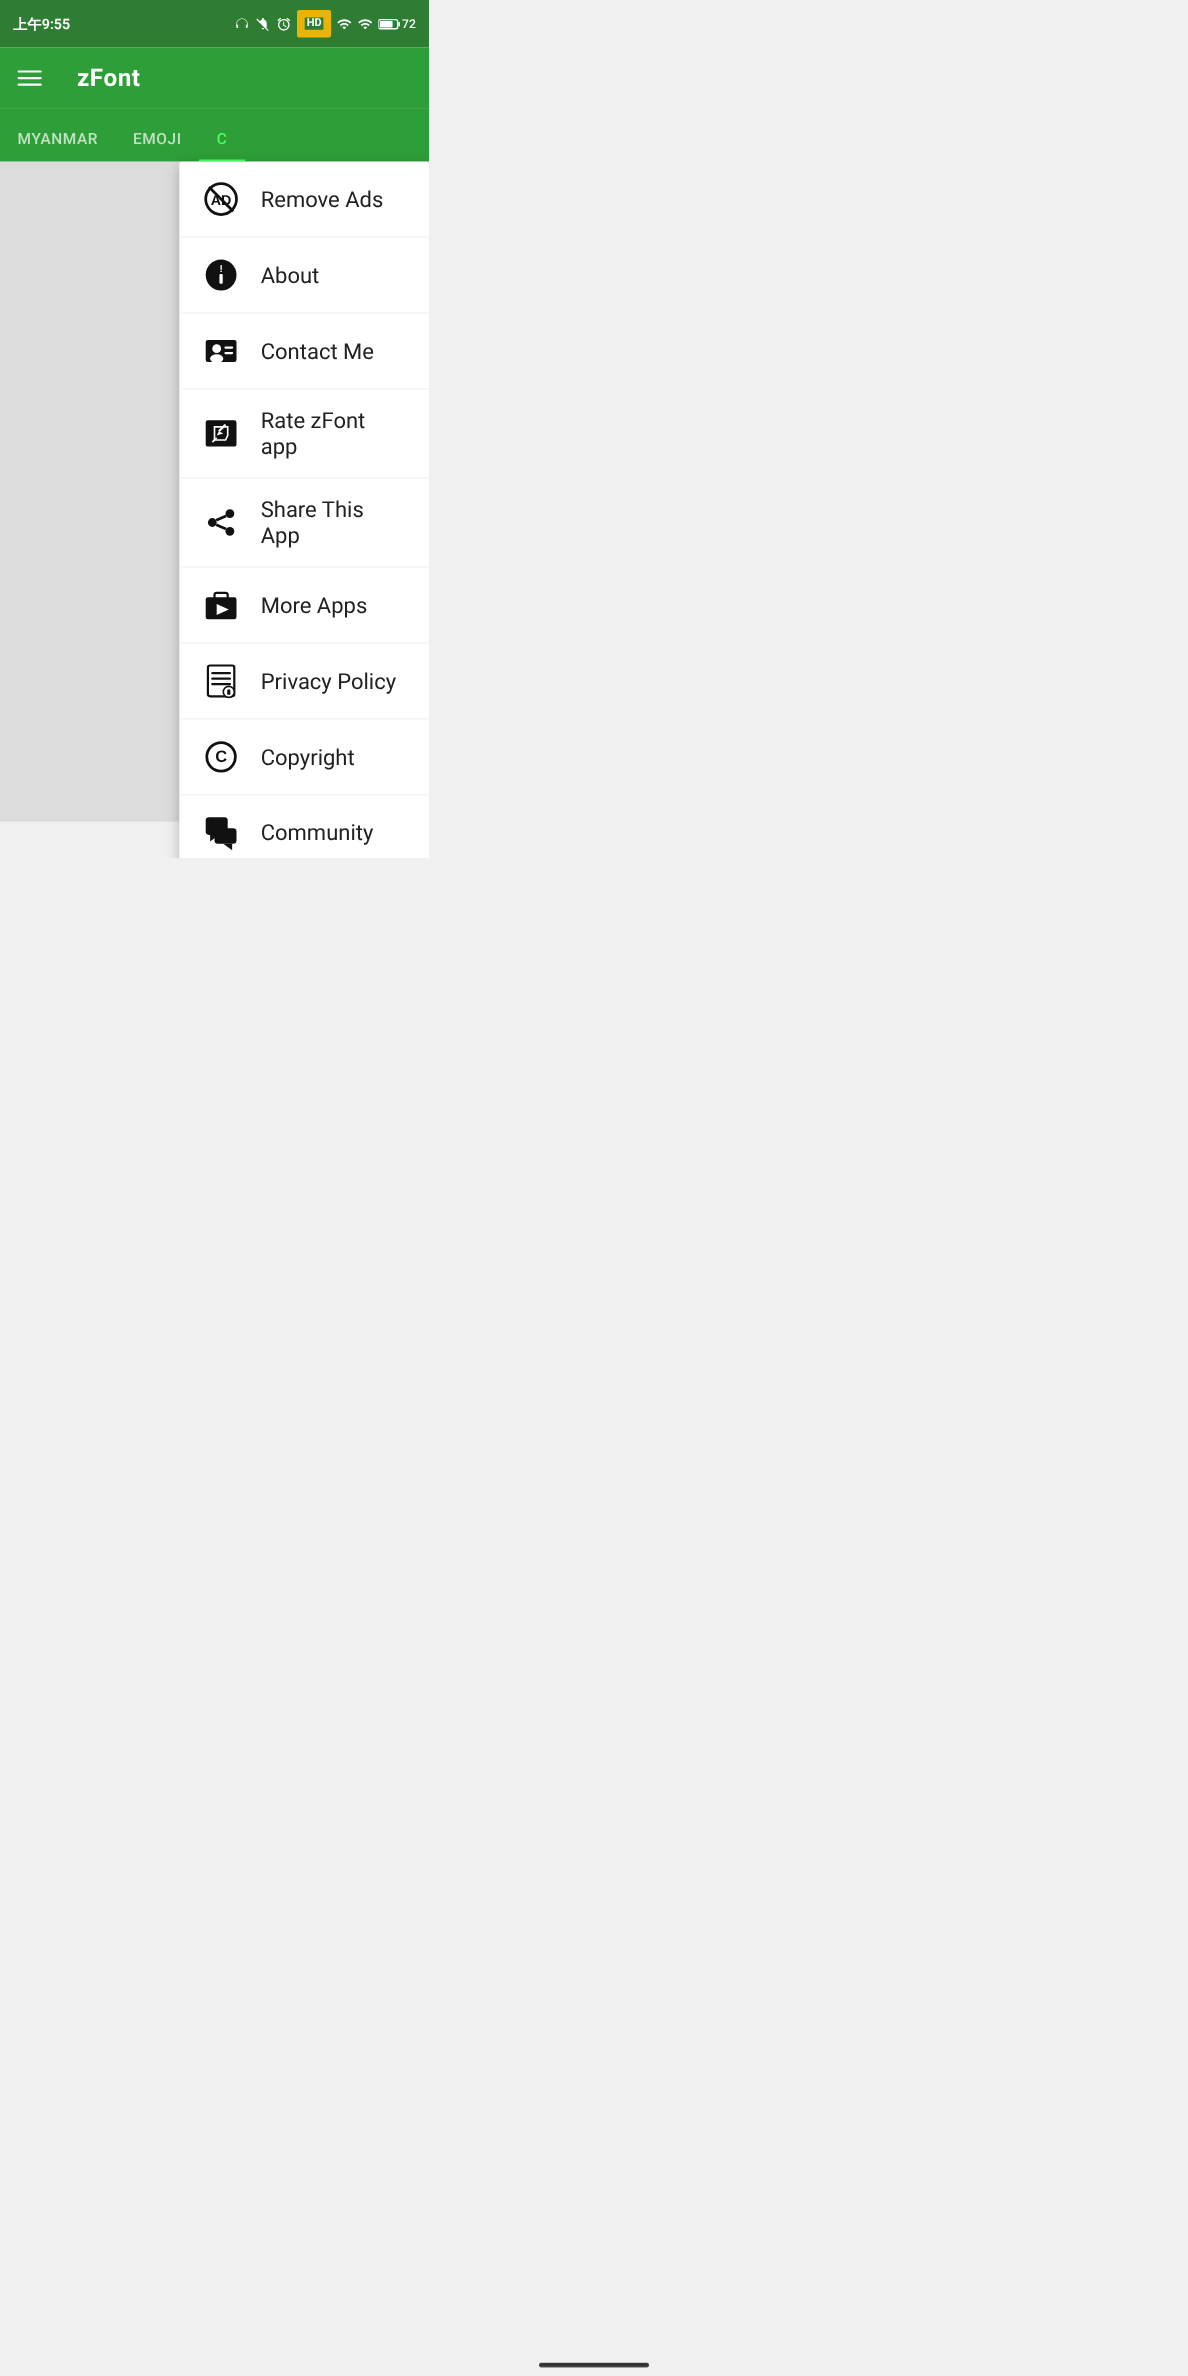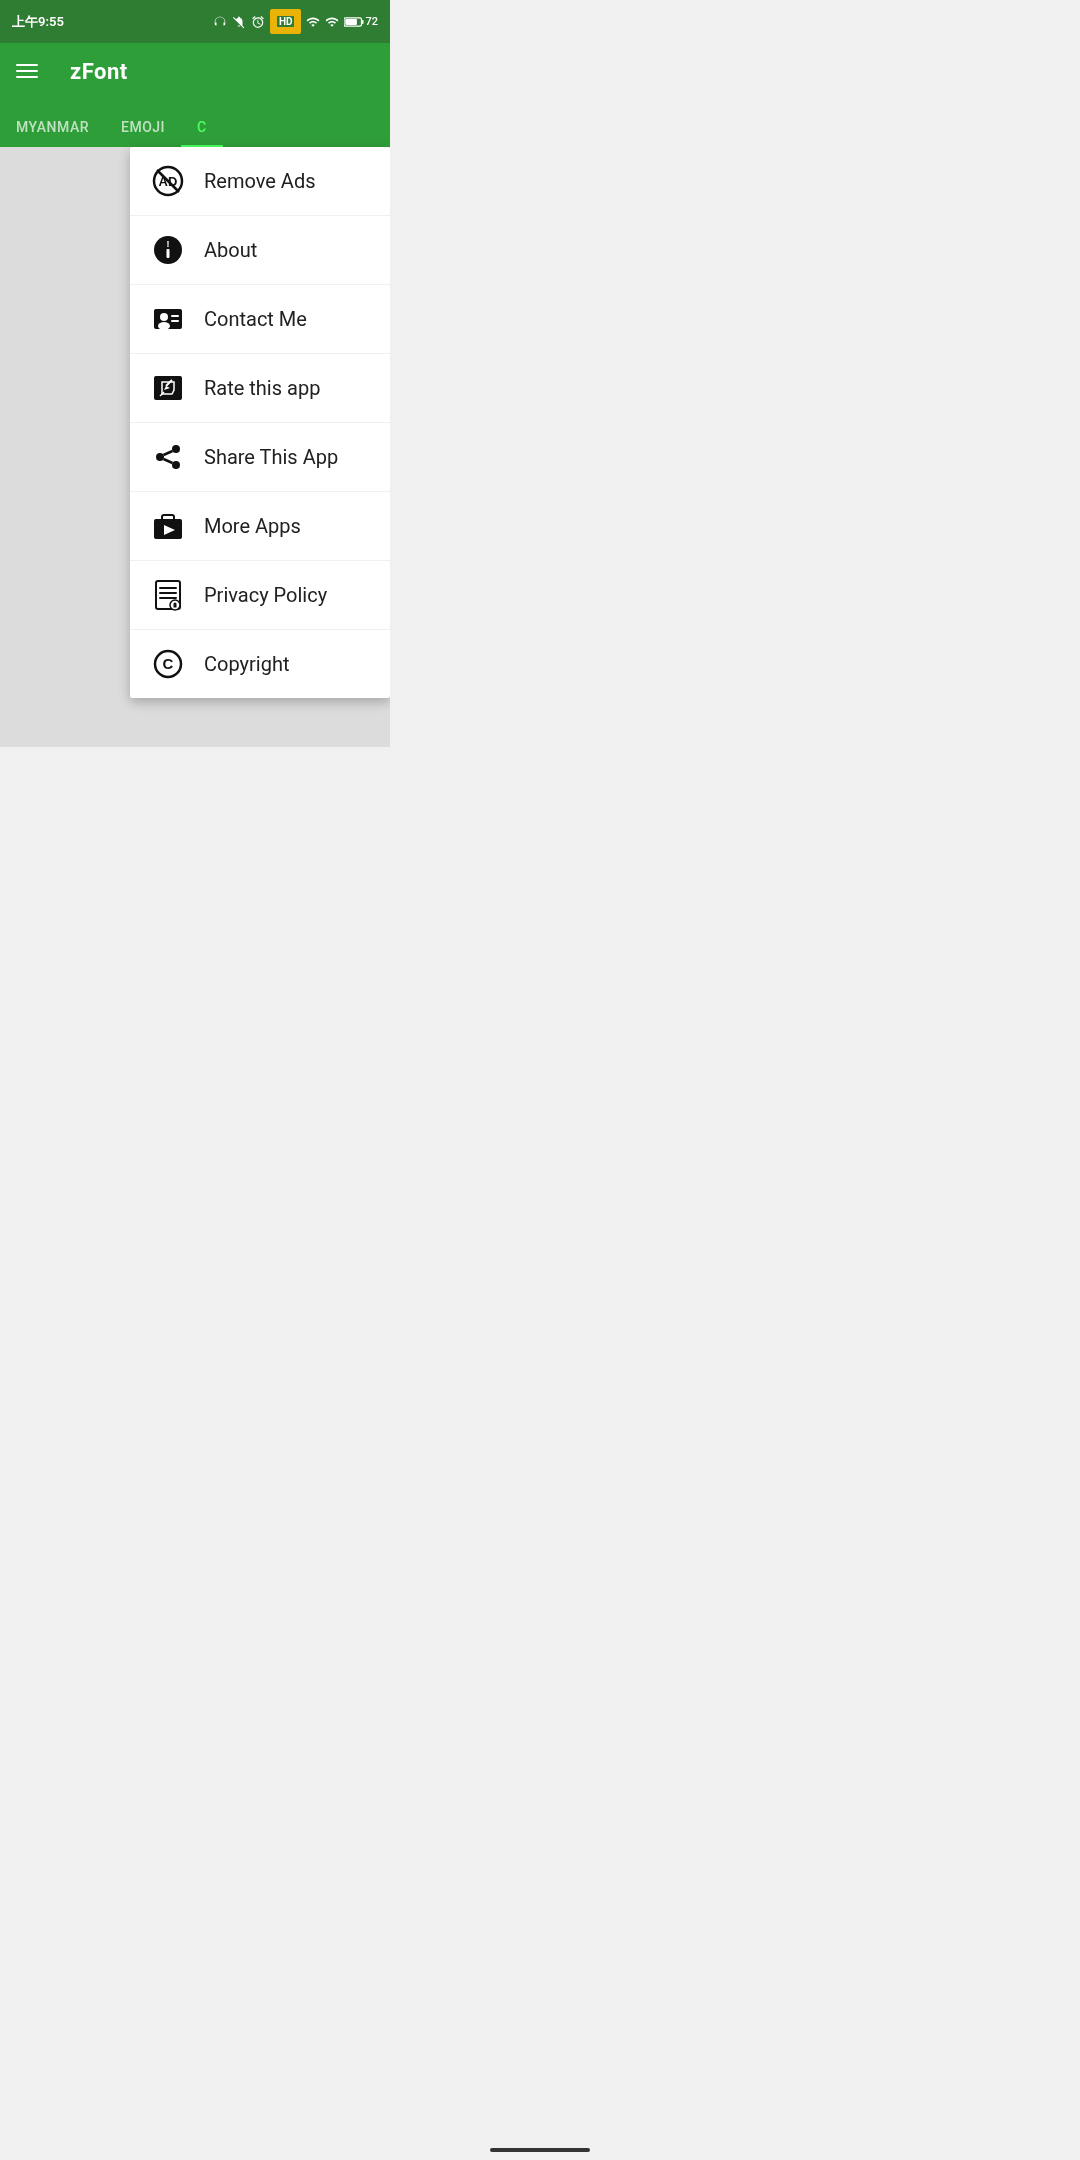--- a/index.html
+++ b/index.html
@@ -106,21 +106,21 @@
       top: 0; left: 0; right: 0; bottom: 0;
       background: rgba(0,0,0,0.1);
       z-index: 5;
     }
 
     
     .dropdown-menu {
       position: absolute;
       top: 0;
       right: 0;
-      width: 260px;
+      width: 227px;
       background: white;
       border-radius: 2px;
       box-shadow: 0 4px 12px rgba(0,0,0,0.25);
       z-index: 10;
       overflow: hidden;
     }
 
     .menu-item {
       display: flex;
       align-items: center;
@@ -268,21 +268,21 @@
       <div class="menu-icon">
         <svg width="32" height="32" viewBox="0 0 32 32">
           <rect x="2" y="4" width="28" height="24" rx="2" fill="#111"></rect>
 
           <polygon points="20,22 10,22 10,10 22,10 22,18" fill="#111" stroke="white" stroke-width="1.5"></polygon>
           <line x1="14" y1="14" x2="20" y2="8" stroke="white" stroke-width="2"></line>
           <polygon points="12,18 14,14 18,16" fill="white"></polygon>
           <line x1="8" y1="24" x2="12" y2="20" stroke="white" stroke-width="1.5"></line>
         </svg>
       </div>
-      <span class="menu-label">Rate this app</span>
+      <span class="menu-label">Rate zFont app</span>
     </div>
 
     <div class="menu-item">
       <div class="menu-icon">
         <svg width="32" height="32" viewBox="0 0 32 32">
           <circle cx="24" cy="8" r="4" fill="#111"></circle>
           <circle cx="8" cy="16" r="4" fill="#111"></circle>
           <circle cx="24" cy="24" r="4" fill="#111"></circle>
           <line x1="11.5" y1="14" x2="20.5" y2="10" stroke="#111" stroke-width="2.5"></line>
           <line x1="11.5" y1="18" x2="20.5" y2="22" stroke="#111" stroke-width="2.5"></line>
@@ -323,17 +323,29 @@
     <div class="menu-item">
       <div class="menu-icon">
         <svg width="32" height="32" viewBox="0 0 32 32">
           <circle cx="16" cy="16" r="13" fill="none" stroke="#111" stroke-width="2.5"></circle>
           <text x="16" y="21" text-anchor="middle" font-size="15" font-weight="700" fill="#111" font-family="sans-serif">C</text>
         </svg>
       </div>
       <span class="menu-label">Copyright</span>
     </div>
 
+    <div class="menu-item">
+      <div class="menu-icon">
+        <svg width="32" height="32" viewBox="0 0 32 32">
+
+          <rect x="2" y="2" width="20" height="16" rx="3" fill="#111"></rect>
+          <polygon points="6,18 6,24 14,18" fill="#111"></polygon>
+          <rect x="10" y="12" width="20" height="14" rx="3" fill="#111"></rect>
+          <polygon points="26,26 26,32 18,26" fill="#111"></polygon>
+        </svg>
+      </div>
+      <span class="menu-label">Community</span>
+    </div>
 
   </div>
 </div>
 
 <div class="home-indicator"></div>
 
 </body></html>

